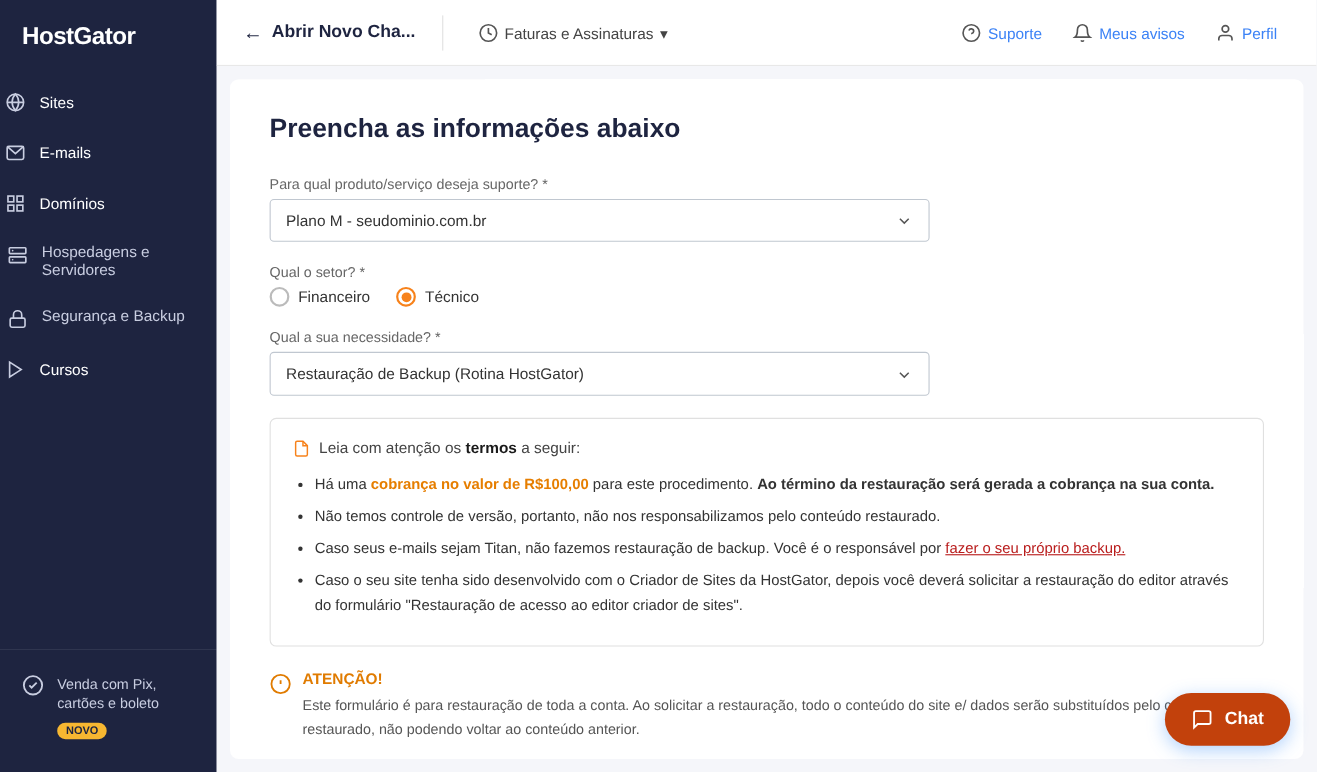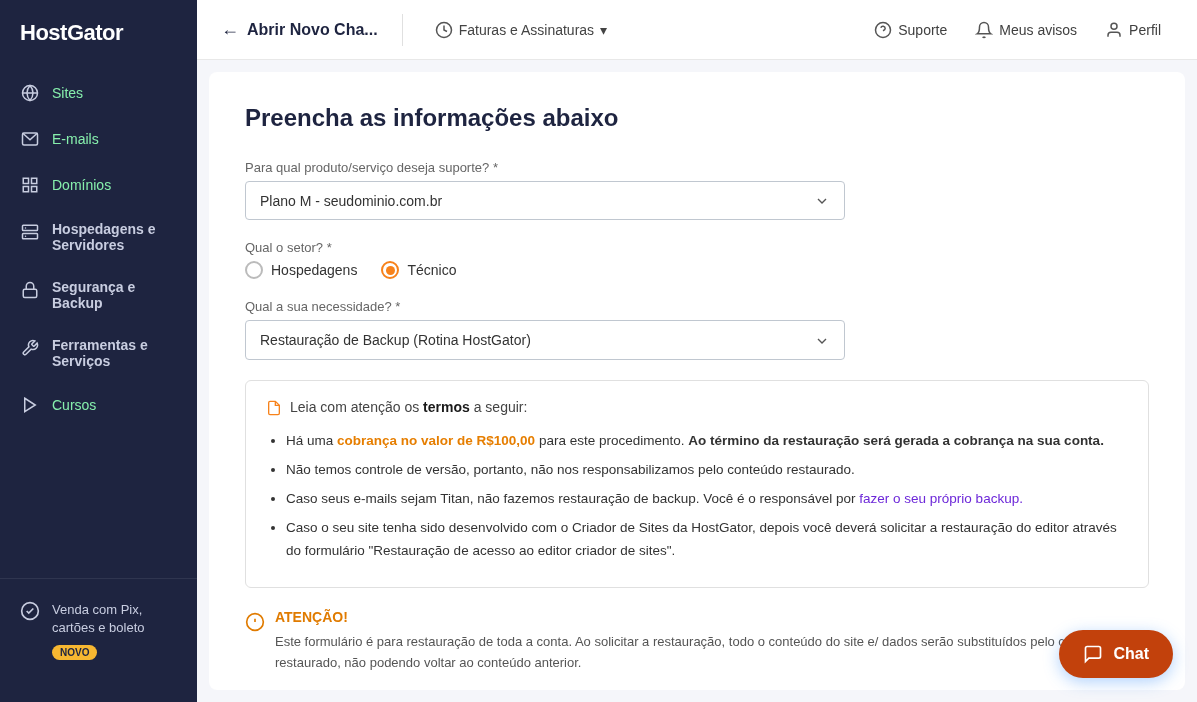--- a/index.html
+++ b/index.html
@@ -20,33 +20,33 @@
       font-size: 22px;
       font-weight: 900;
       color: #fff;
       letter-spacing: -0.5px;
     }
     .sidebar-nav { flex: 1; }
     .sidebar-item {
       display: flex;
       align-items: center;
       gap: 12px;
-      padding: 13px 20px;
-      cursor: pointer;
-      color: #86efac;
+      padding: 13px 4px;
+      cursor: pointer;
+      color: #ffffff;
       font-size: 14px;
       font-weight: 500;
       border-radius: 0;
       transition: background 0.15s;
     }
     .sidebar-item .icon { width: 20px; height: 20px; display: flex; align-items: center; justify-content: center; flex-shrink: 0; }
-    .sidebar-item-multi { display: flex; align-items: flex-start; gap: 12px; padding: 13px 20px; cursor: pointer; color: #c8cde0; font-size: 14px; font-weight: 700; }
+    .sidebar-item-multi { display: flex; align-items: flex-start; gap: 12px; padding: 13px 6px; cursor: pointer; color: #c8cde0; font-size: 14px; font-weight: 400; }
     .sidebar-item-multi .icon { width: 20px; height: 20px; display: flex; align-items: center; justify-content: center; flex-shrink: 0; margin-top: 1px; }
     .sidebar-bottom {
-      padding: 16px 20px 36px 20px;
+      padding: 16px 20px 24px 20px;
       border-top: 1px solid rgba(255,255,255,0.08);
     }
     .sidebar-bottom-item {
       display: flex;
       align-items: flex-start;
       gap: 12px;
       padding: 6px 0;
       color: #c8cde0;
       font-size: 14px;
       font-weight: 500;
@@ -107,21 +107,21 @@
     .topnav-spacer { flex: 1; }
     .topnav-right {
       display: flex;
       align-items: center;
       gap: 4px;
     }
     .topnav-right-item {
       display: flex;
       align-items: center;
       gap: 6px;
-      color: #404040;
+      color: #3b82f6;
       font-size: 14px;
       cursor: pointer;
       padding: 0 12px;
       height: 48px;
     }
 
     
     .page-content {
       flex: 1;
       overflow-y: auto;
@@ -214,21 +214,21 @@
     .terms-list {
       list-style: disc;
       padding-left: 20px;
       font-size: 13.5px;
       color: #333;
       line-height: 1.7;
     }
     .terms-list li { margin-bottom: 6px; }
     .text-orange { color: #e67e00; font-weight: 700; }
     .text-bold { font-weight: 700; }
-    .link-blue { color: #6d28d9; cursor: pointer; }
+    .link-blue { color: #b91c1c; text-decoration: underline; cursor: pointer; }
 
     .atencao-box {
       margin-top: 18px;
       display: flex;
       align-items: flex-start;
       gap: 10px;
       font-size: 13px;
       color: #555;
       line-height: 1.6;
     }
@@ -317,28 +317,20 @@
     <div class="sidebar-item-multi">
       <span class="icon">
         <svg width="18" height="18" viewBox="0 0 24 24" fill="none" stroke="#c8cde0" stroke-width="2">
             <rect x="3" y="11" width="18" height="11" rx="2"></rect>
             <path d="M7 11V7a5 5 0 0 1 10 0v4"></path>
           </svg>
       </span>
       <span>Segurança e Backup</span>
     </div>
 
-    <div class="sidebar-item-multi">
-      <span class="icon">
-        <svg width="18" height="18" viewBox="0 0 24 24" fill="none" stroke="#c8cde0" stroke-width="2">
-            <path d="M14.7 6.3a1 1 0 0 0 0 1.4l1.6 1.6a1 1 0 0 0 1.4 0l3.77-3.77a6 6 0 0 1-7.94 7.94l-6.91 6.91a2.12 2.12 0 0 1-3-3l6.91-6.91a6 6 0 0 1 7.94-7.94l-3.76 3.76z"></path>
-          </svg>
-      </span>
-      <span>Ferramentas e Serviços</span>
-    </div>
 
     <div class="sidebar-item">
       <span class="icon">
         <svg width="18" height="18" viewBox="0 0 24 24" fill="none" stroke="#c8cde0" stroke-width="2">
             <polygon points="5 3 19 12 5 21 5 3"></polygon>
           </svg>
       </span>
       <span>Cursos</span>
     </div>
   </nav>
@@ -423,21 +415,21 @@
             </svg>
         </span>
       </div>
     </div>
 
     <div class="form-section">
       <label class="form-label">Qual o setor? *</label>
       <div class="radio-group">
         <div class="radio-option">
           <div class="radio-circle"></div>
-          <span>Hospedagens</span>
+          <span>Financeiro</span>
         </div>
         <div class="radio-option">
           <div class="radio-circle selected"></div>
           <span>Técnico</span>
         </div>
       </div>
     </div>
 
     <div class="form-section">
       <label class="form-label">Qual a sua necessidade? *</label>

